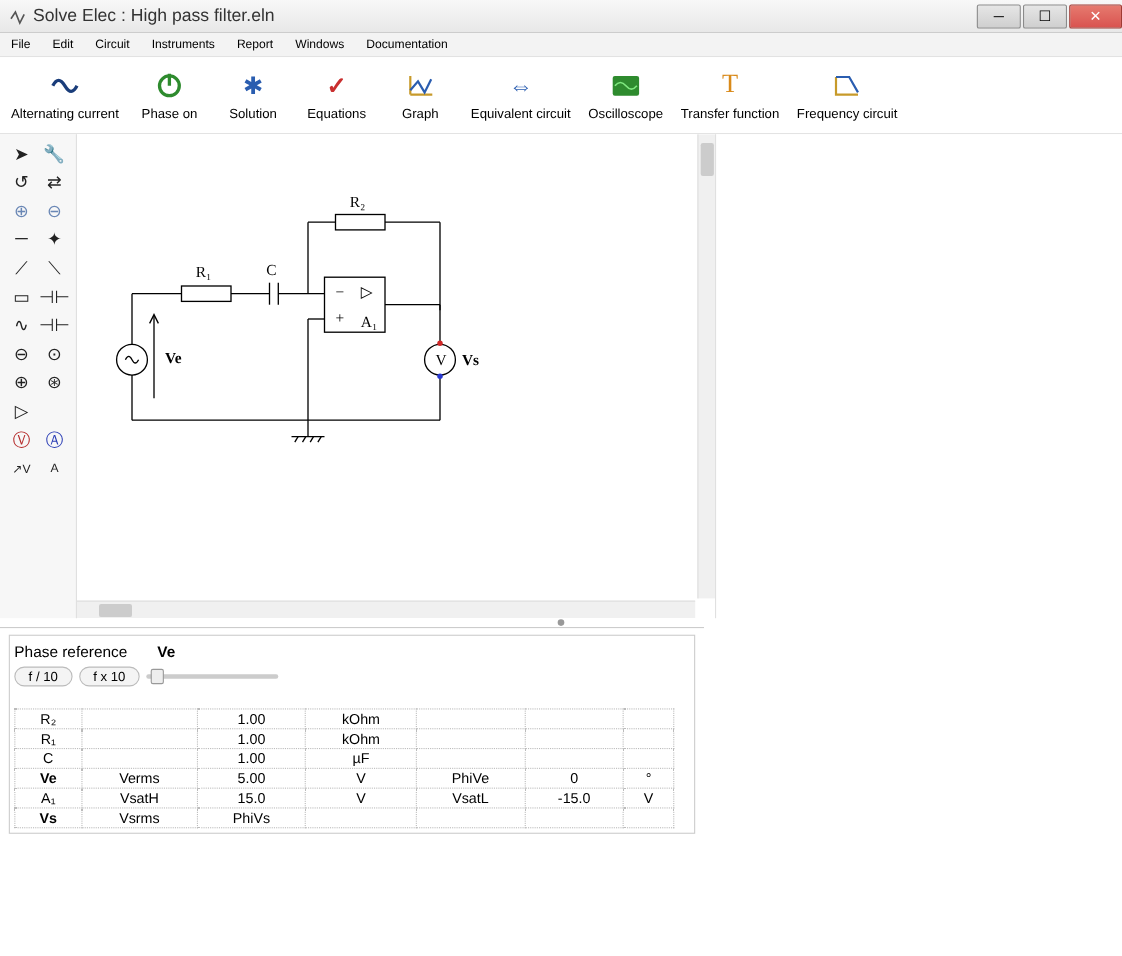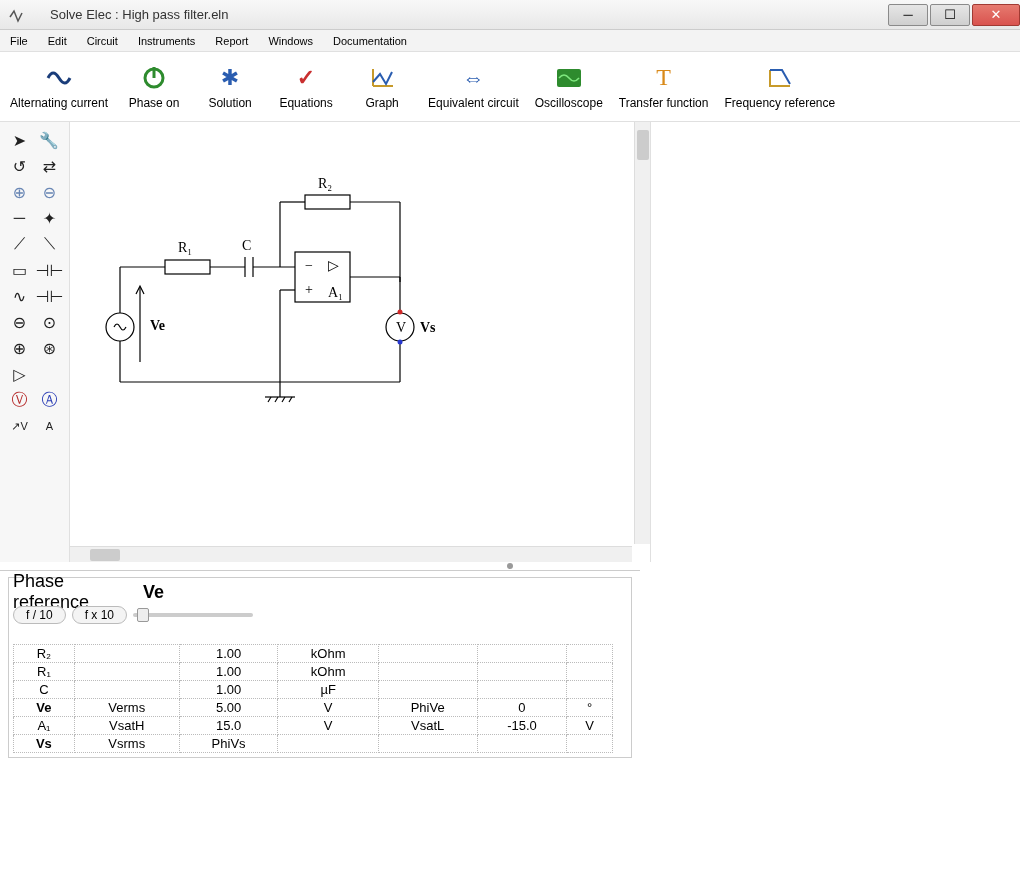--- a/index.html
+++ b/index.html
@@ -1,21 +1,21 @@
 <!DOCTYPE html>
 <html><head>
 <meta charset="utf-8">
 <style>
 * { box-sizing: border-box; margin: 0; padding: 0; }
 body { font-family: "Segoe UI", Tahoma, sans-serif; font-size: 12px; background: #fff; width: 1020px; height: 869px; overflow: hidden; }
 
 
 .titlebar { height: 30px; background: linear-gradient(#f8f8f8, #e8e8e8); border-bottom: 1px solid #ccc; display: flex; align-items: center; padding-left: 8px; }
 .titlebar .icon { width: 16px; height: 16px; margin-right: 6px; }
-.titlebar .title { flex: 1; color: #333; font-size: 13px; margin-left: 20px; }
+.titlebar .title { flex: 1; color: #333; font-size: 16px; }
 .titlebar .win-controls { display: flex; }
 .titlebar .win-btn { width: 40px; height: 22px; background: linear-gradient(#e6e6e6,#cfcfcf); border: 1px solid #8a8a8a; border-radius: 2px; margin-left: 2px; display: flex; align-items: center; justify-content: center; font-size: 13px; cursor: default; }
 .titlebar .win-close { background: linear-gradient(#e67a6f,#d9534f); border-color: #a03a33; color: #fff; width: 48px; }
 
 
 .menubar { height: 22px; background: #f3f3f3; border-bottom: 1px solid #e0e0e0; display: flex; align-items: center; padding-left: 0; font-size: 11px; }
 .menubar .menu-item { padding: 2px 10px; cursor: default; }
 
 
 .toolbar { height: 70px; background: #fff; border-bottom: 1px solid #e0e0e0; display: flex; align-items: center; padding: 4px 10px; gap: 16px; }
@@ -32,21 +32,21 @@
 .vscroll { position:absolute; right:0; top:0; width:16px; bottom:18px; background:#f0f0f0; border-left:1px solid #ddd;}
 .vscroll .thumb { position:absolute; top:8px; left:2px; width:12px; height:30px; background:#ccc; border-radius:2px;}
 .hscroll { position:absolute; left:0; bottom:0; right:18px; height:16px; background:#f0f0f0; border-top:1px solid #ddd;}
 .hscroll .thumb { position:absolute; left:20px; top:2px; height:12px; width:30px; background:#ccc; border-radius:2px;}
 .sidepanel { width: 370px; border-left: 1px solid #e0e0e0; background:#fff; }
 .splitter-dot { width:6px; height:6px; background:#999; border-radius:50%; margin: 0 auto;}
 
 
 .props { border-top: 1px solid #ccc; padding: 6px 8px; width: 640px; }
 .props-title { text-align: center; font-size: 13px; padding: 2px 0 6px; }
-.props-row { display:flex; align-items:center; height: 20px; font-size: 18px;}
+.props-row { display:flex; align-items:center; height: 20px; font-size: 14px;}
 .props-row .lbl { width: 130px; }
 .props-row .sym { width: 50px; font-weight:bold;}
 .props-row .val { width: 60px; text-align: right; padding-right:10px;}
 .props-row .unit { width: 60px;}
 .freq-controls { display:flex; align-items:center; gap:6px; margin: 4px 0 20px;}
 .small-btn { border: 1px solid #bbb; border-radius: 10px; padding: 1px 12px; background:#f4f4f4; font-size:12px; cursor:default;}
 .slider { flex:0 0 120px; height: 4px; background:#ccc; position:relative; border-radius:2px;}
 .slider .knob { position:absolute; left:4px; top:-5px; width:12px; height:14px; background:#eee; border:1px solid #999; border-radius:2px;}
 
 table.params { border-collapse: collapse; width: 600px; font-size: 13px;}
@@ -136,21 +136,21 @@
     <span class="tool-icon" style="color:#d98a1a; font-family:serif; font-size:24px;">T</span>
     <span>Transfer function</span>
   </div>
   <div class="tool-btn">
     <span class="tool-icon">
         <svg width="28" height="28">
           <polyline points="4,6 4,22 24,22" stroke="#c79a2a" stroke-width="2" fill="none"></polyline>
           <polyline points="4,6 16,6 24,20" stroke="#2a5db0" stroke-width="2" fill="none"></polyline>
         </svg>
       </span>
-    <span>Frequency reference</span>
+    <span>Frequency circuit</span>
   </div>
 </div>
 
 <div class="main">
 
   <div class="palette">
     <div class="palette-row">
         <div class="palette-cell">➤</div>
         <div class="palette-cell">🔧</div>
       </div>

